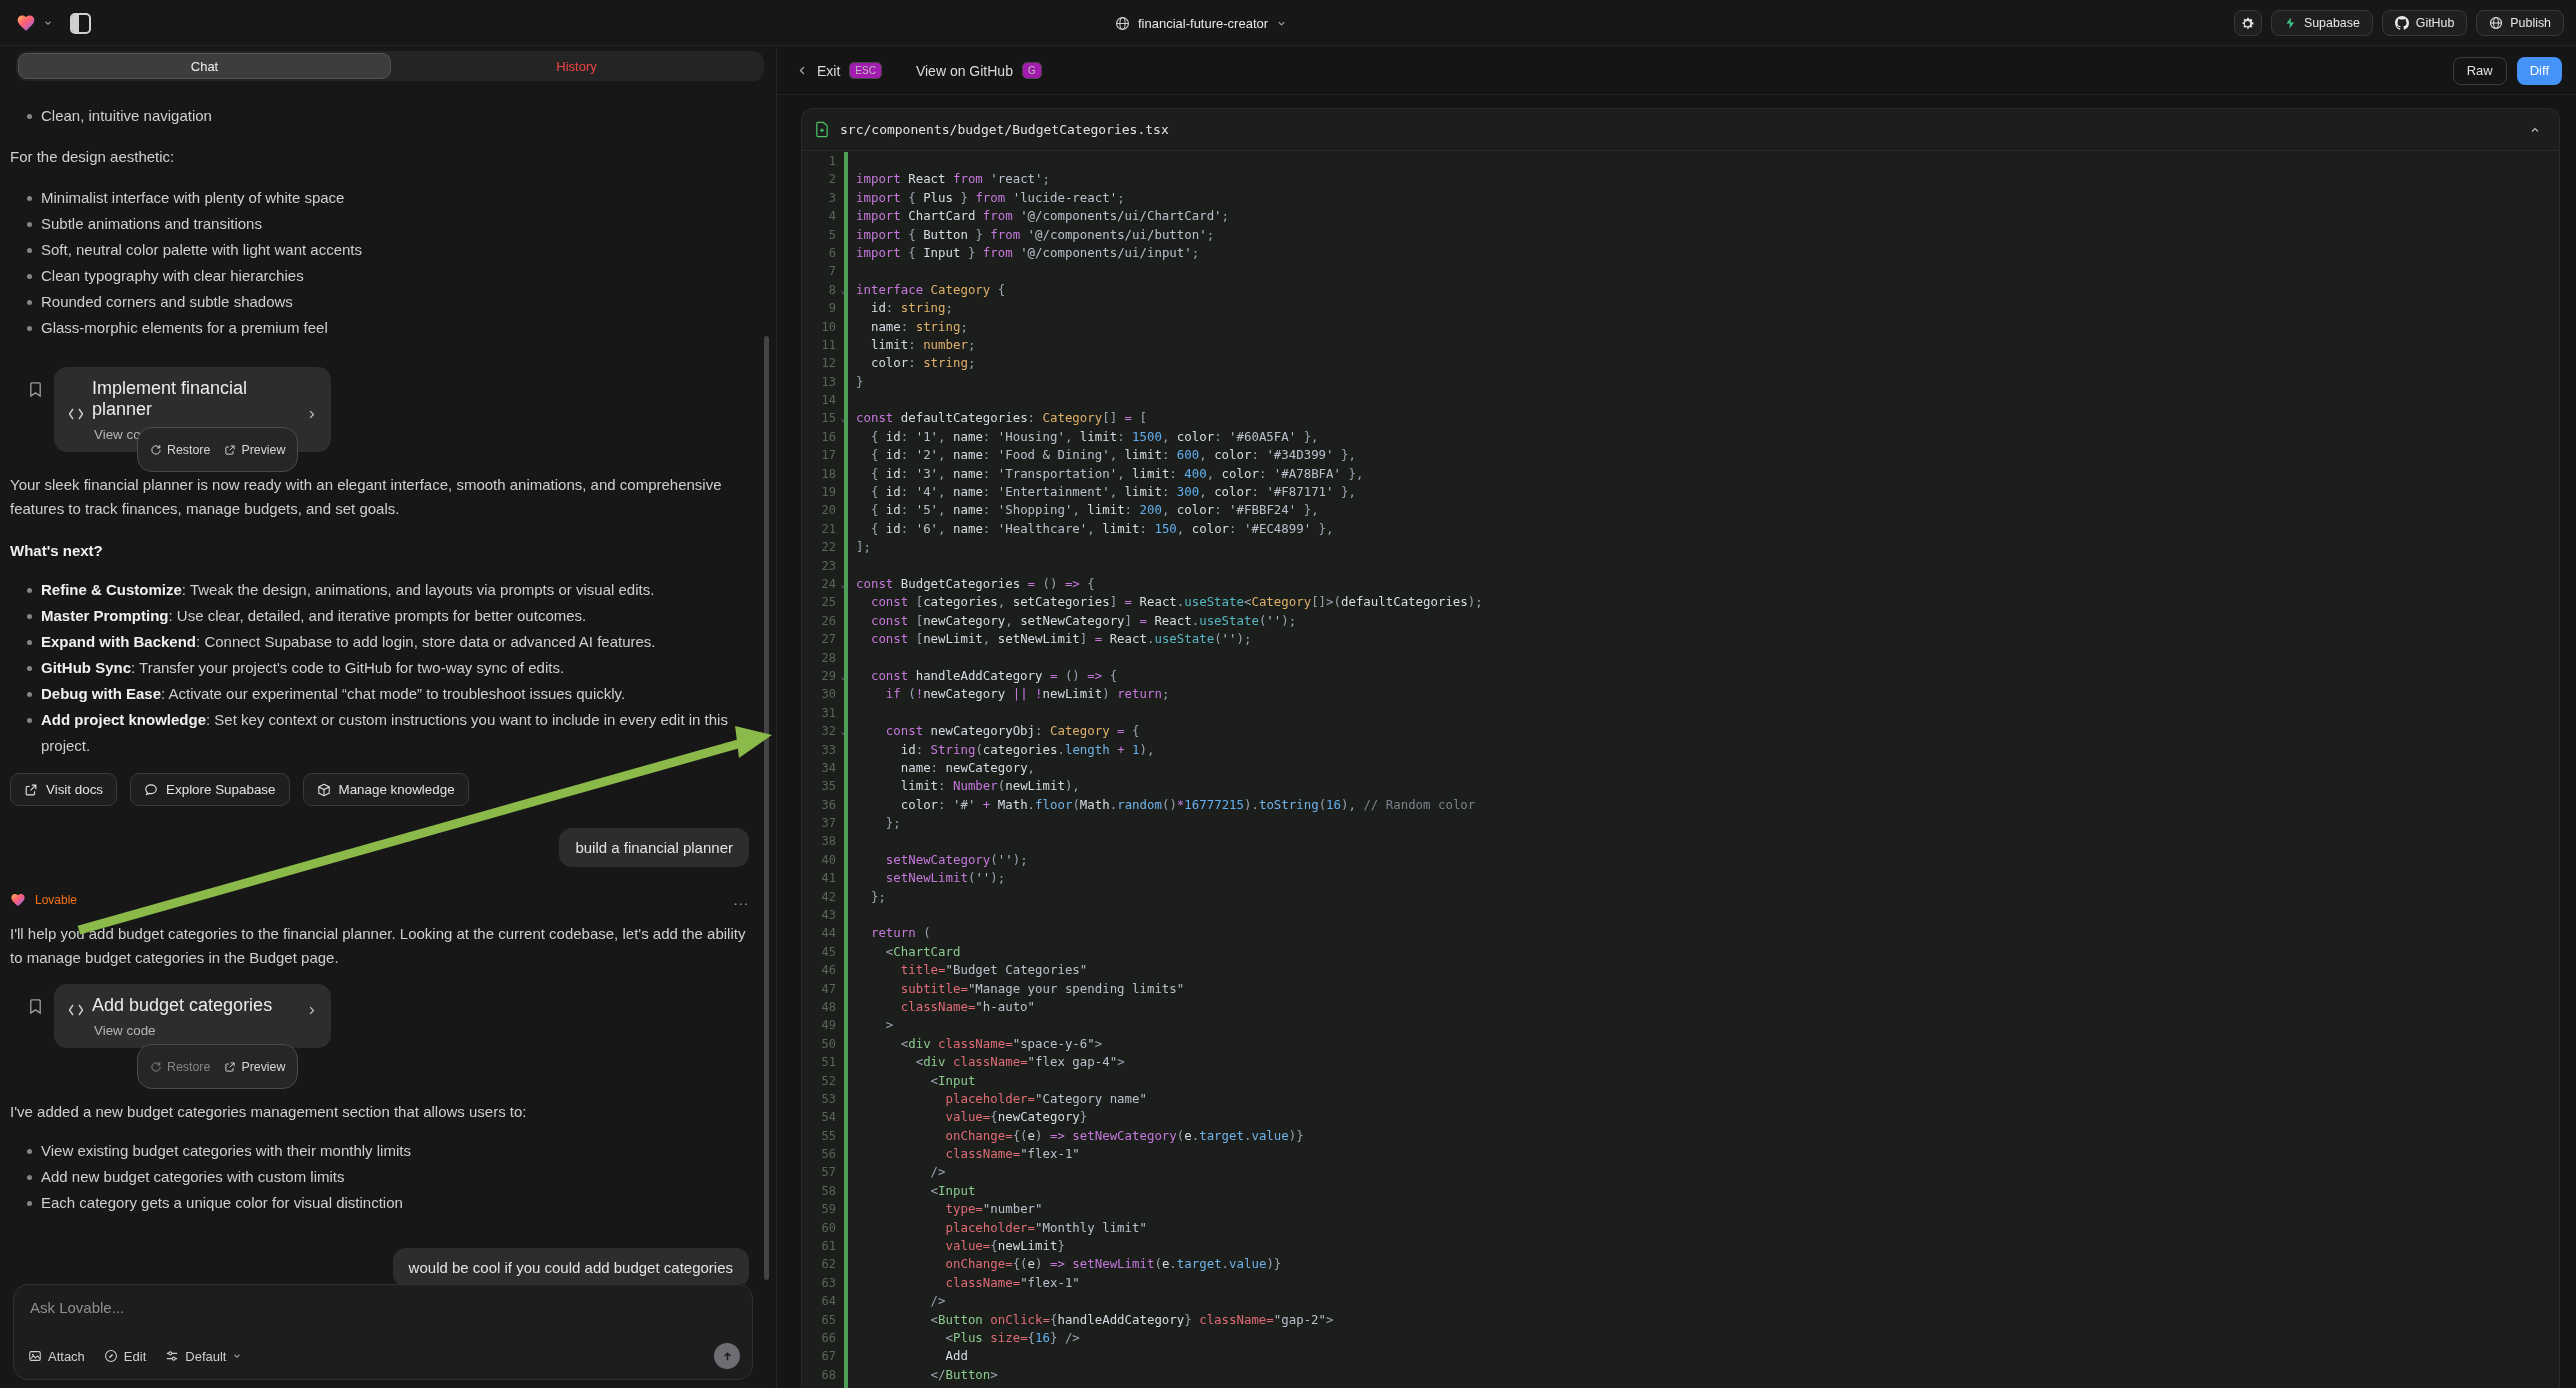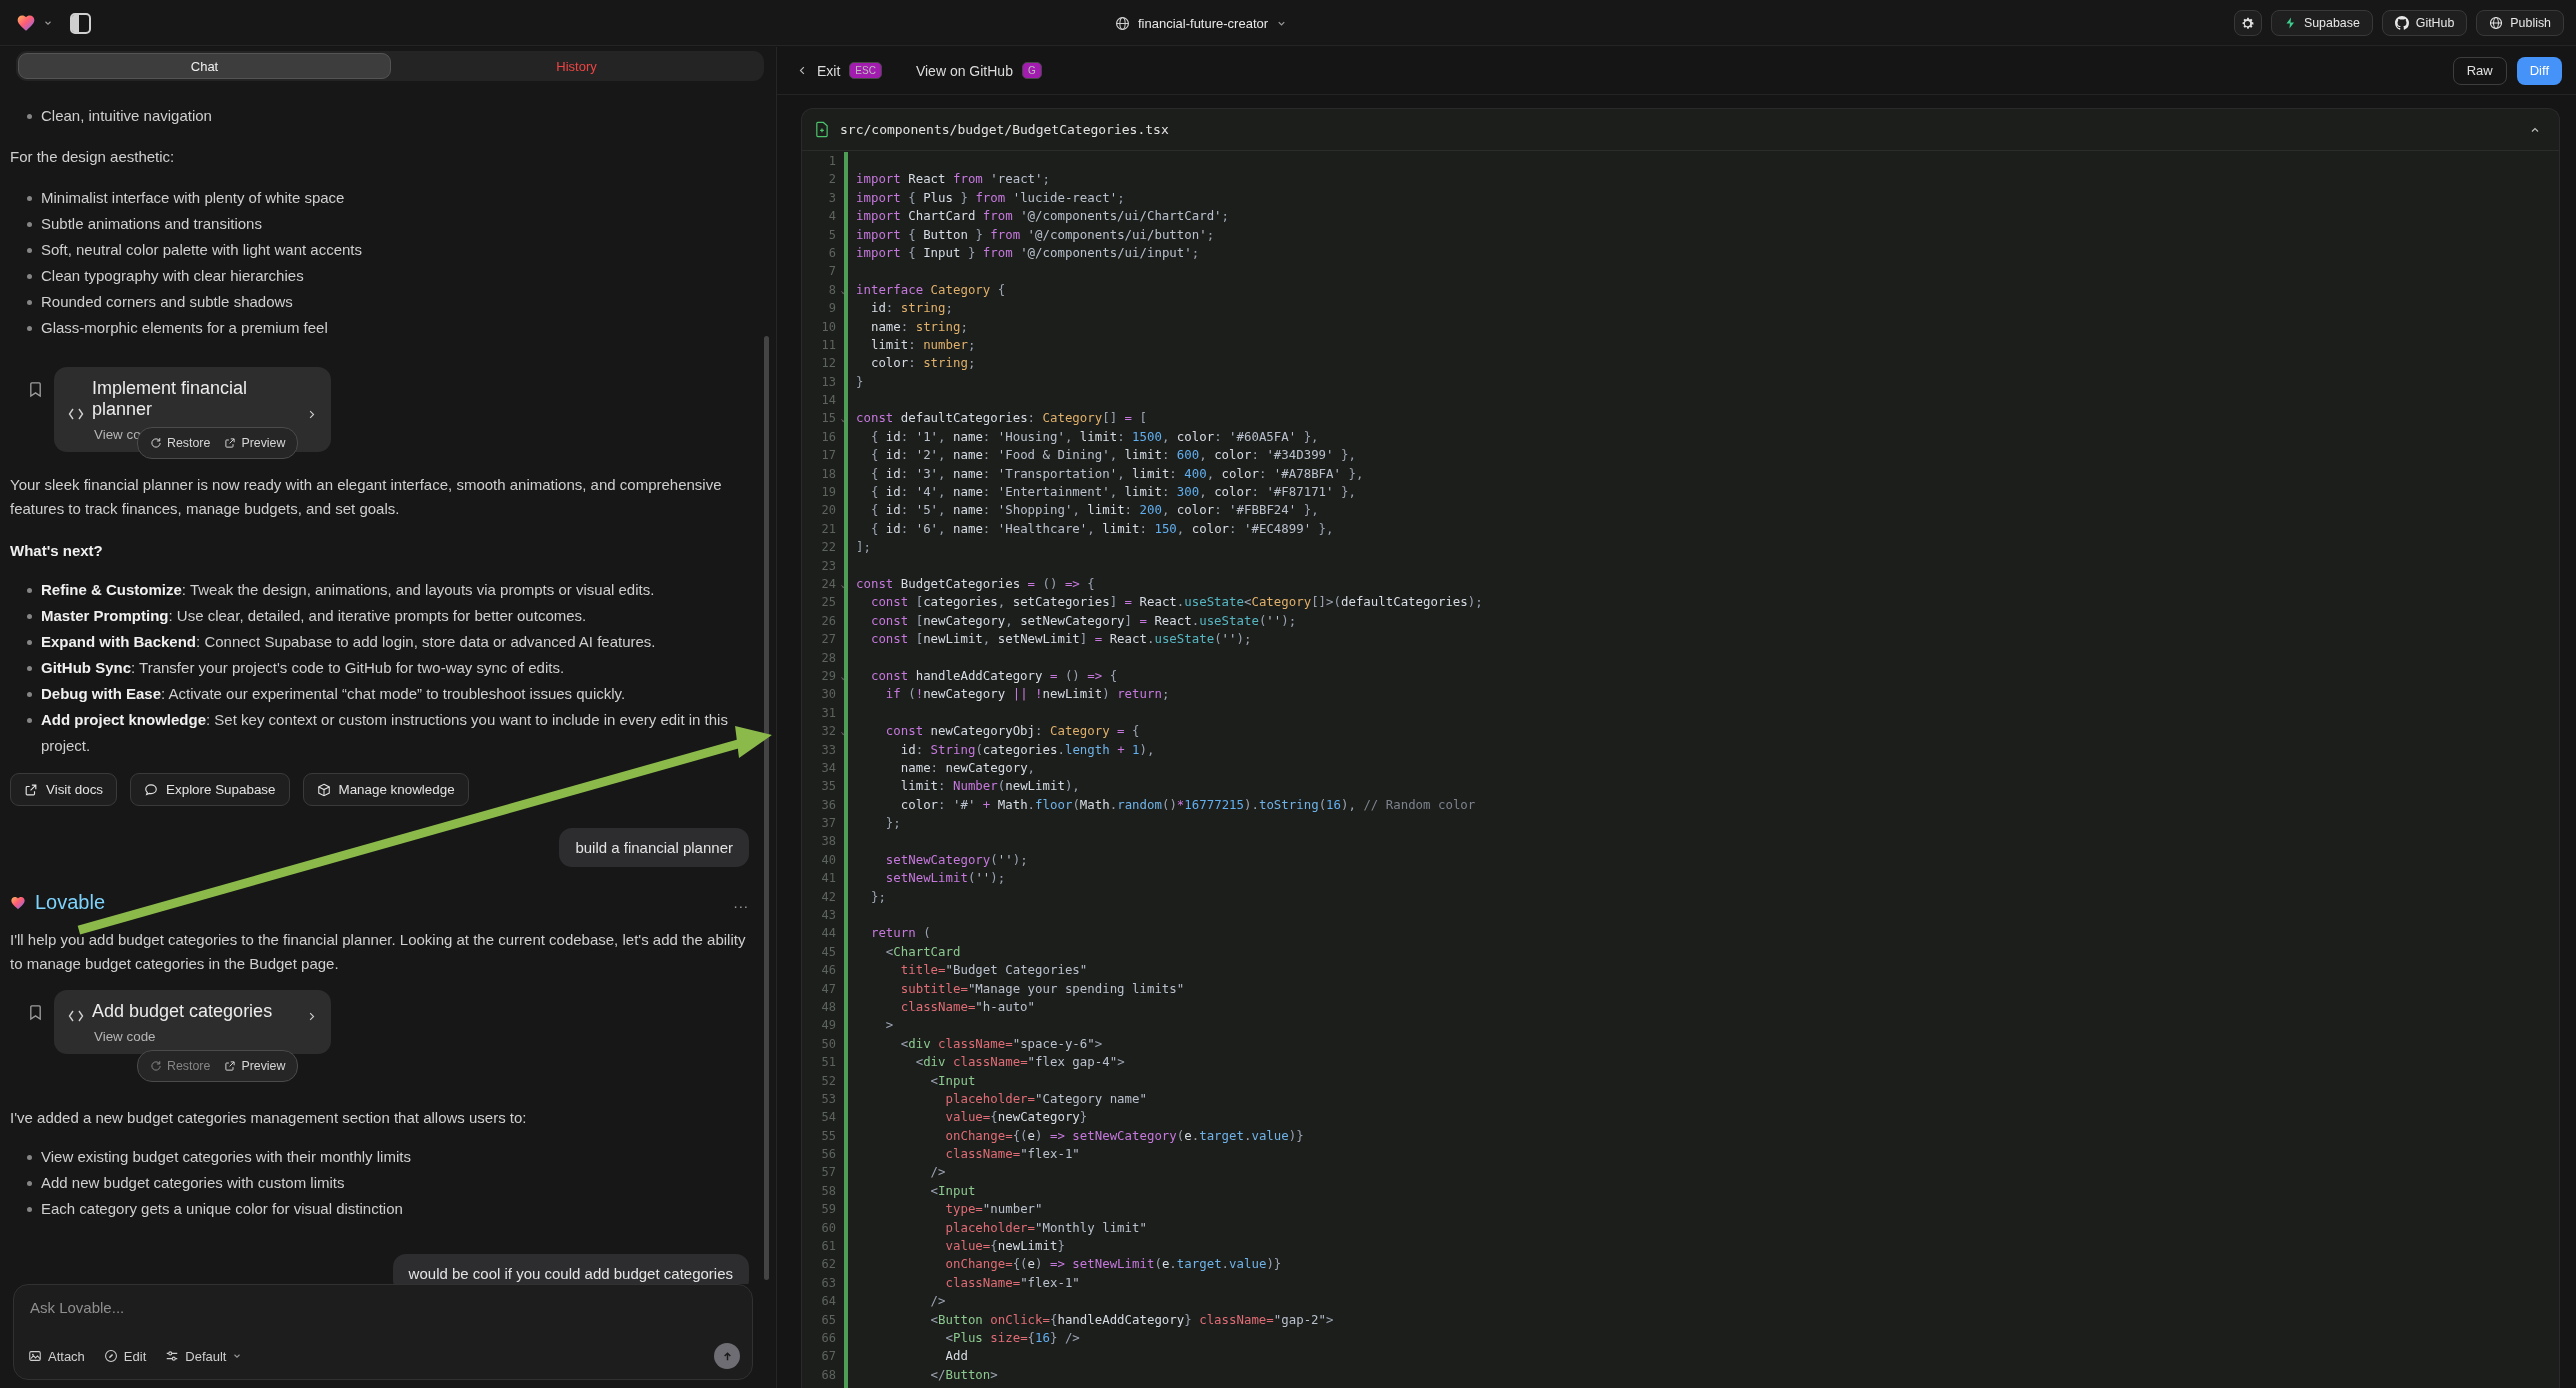--- a/index.html
+++ b/index.html
@@ -41,34 +41,34 @@
   .blist li b { color:#f0f0f0; font-weight:bold; }
   .bold-h { font-weight:bold; color:#f0f0f0 !important; }
 
   .vcard-wrap { position:relative; margin:26px 0 0 0; height:76px; }
   .vcard-wrap.second { margin-top:14px; }
   .bookmark { position:absolute; left:18px; top:14px; }
   .vcard { position:absolute; left:44px; top:0; width:277px; background:#2d2d2d; border-radius:13px; padding:11px 14px 10px 14px; cursor:pointer; }
   .vcard-title-row { display:flex; align-items:flex-end; gap:8px; font-size:18px; color:#ececec; }
   .vcard-title-row .grow { flex:1; }
   .vcard-view { margin:7px 0 0 26px; font-size:13.4px; color:#b5b5b5; cursor:pointer; }
-  .vpill { position:absolute; left:127px; top:60px; height:32px; background:#262626; border:1px solid #4b4b4b;
+  .vpill { position:absolute; left:127px; top:60px; height:45px; background:#262626; border:1px solid #4b4b4b;
     border-radius:15px; display:flex; align-items:center; gap:14px; padding:0 12px; font-size:12.4px; color:#d6d6d6; }
   .vpill .pill-item { display:flex; align-items:center; gap:5px; cursor:pointer; }
   .vpill .dim { color:#868686; }
 
   .action-row { display:flex; gap:13px; margin-top:14px; }
   .action-btn { height:33px; display:flex; align-items:center; gap:8px; padding:0 13px; background:#1f1f1f;
     border:1px solid #3a3a3a; border-radius:9px; font-size:13.4px; color:#e3e3e3; cursor:pointer; }
 
   .chip-row { display:flex; justify-content:flex-end; }
   .chip { background:#2d2d30; border-radius:13px; padding:11px 16px; font-size:15px; color:#e3e3e3; max-width:418px; }
 
   .lovable-row { display:flex; align-items:center; gap:9px; margin-top:24px; }
-  .lovable-row .name { font-size:20px; color:#7dd3fc; }
+  .lovable-row .name { font-size:12px; color:#f97316; }
   .lovable-row .dots { margin-left:auto; color:#9a9a9a; font-size:15px; letter-spacing:1px; cursor:pointer; }
 
   .chat-scrollbar { position:absolute; right:6px; top:289px; width:5px; height:944px; background:#5c5c5c; border-radius:3px; opacity:.65; }
 
   
   .composer { position:absolute; left:13px; right:22px; bottom:8px; height:96px; background:#1d1d1d;
     border:1px solid #313131; border-radius:15px; padding:14px 16px 12px 16px; }
   .composer input { width:100%; background:transparent; border:none; outline:none; font-size:15px; color:#dcdcdc;
     font-family:"Liberation Sans",sans-serif; }
   .composer input::placeholder { color:#8f8f8f; }

